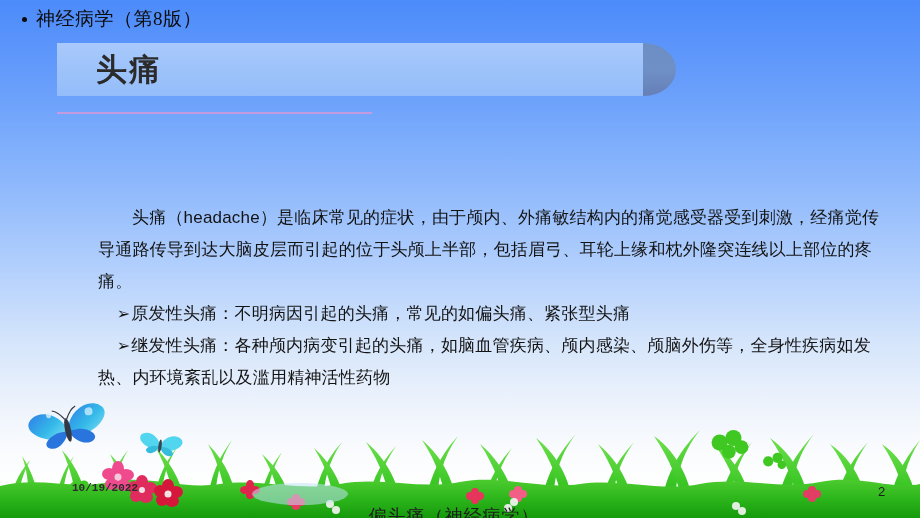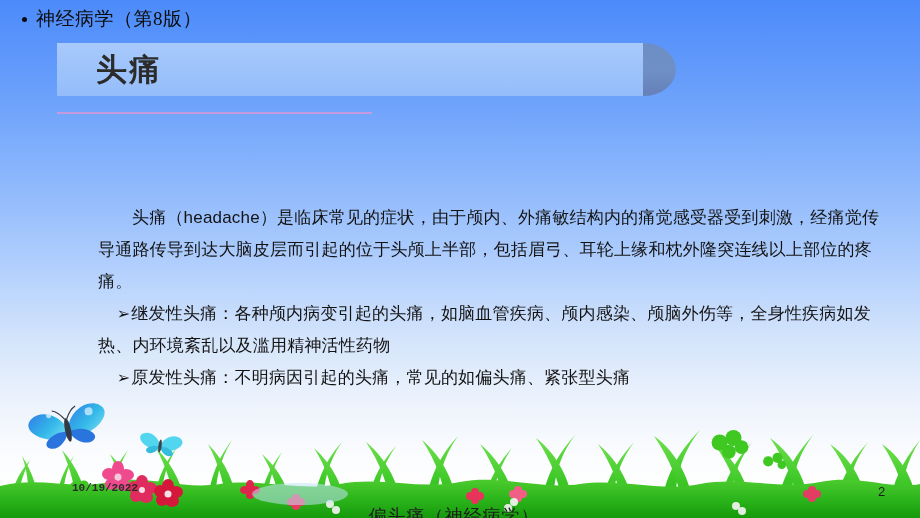--- a/index.html
+++ b/index.html
@@ -208,22 +208,22 @@
     <div class="banner-title">头痛</div>
   </div>
 
   <div class="section">
     <div class="section-rule"></div>
   </div>
 
   <div class="body">
     <p class="para">头痛（headache）是临床常见的症状，由于颅内、外痛敏结构内的痛觉感受器受到刺激，经痛觉传导通路传导到达大脑皮层而引起的位于头颅上半部，包括眉弓、耳轮上缘和枕外隆突连线以上部位的疼痛。</p>
     <ul class="bullets">
+      <li><span class="arrow">➢</span><span>原发性头痛：不明病因引起的头痛，常见的如偏头痛、紧张型头痛</span></li>
       <li><span class="arrow">➢</span><span>继发性头痛：各种颅内病变引起的头痛，如脑血管疾病、颅内感染、颅脑外伤等，全身性疾病如发热、内环境紊乱以及滥用精神活性药物</span></li>
-      <li><span class="arrow">➢</span><span>原发性头痛：不明病因引起的头痛，常见的如偏头痛、紧张型头痛</span></li>
     </ul>
   </div>
 
   <div class="scenery">
     <svg width="920" height="120" viewBox="0 0 920 120">
       <defs>
         <linearGradient id="gblade" x1="0" y1="0" x2="0" y2="1">
           <stop offset="0%" stop-color="#6fe04d"></stop>
           <stop offset="55%" stop-color="#3cc726"></stop>
           <stop offset="100%" stop-color="#21a914"></stop>

